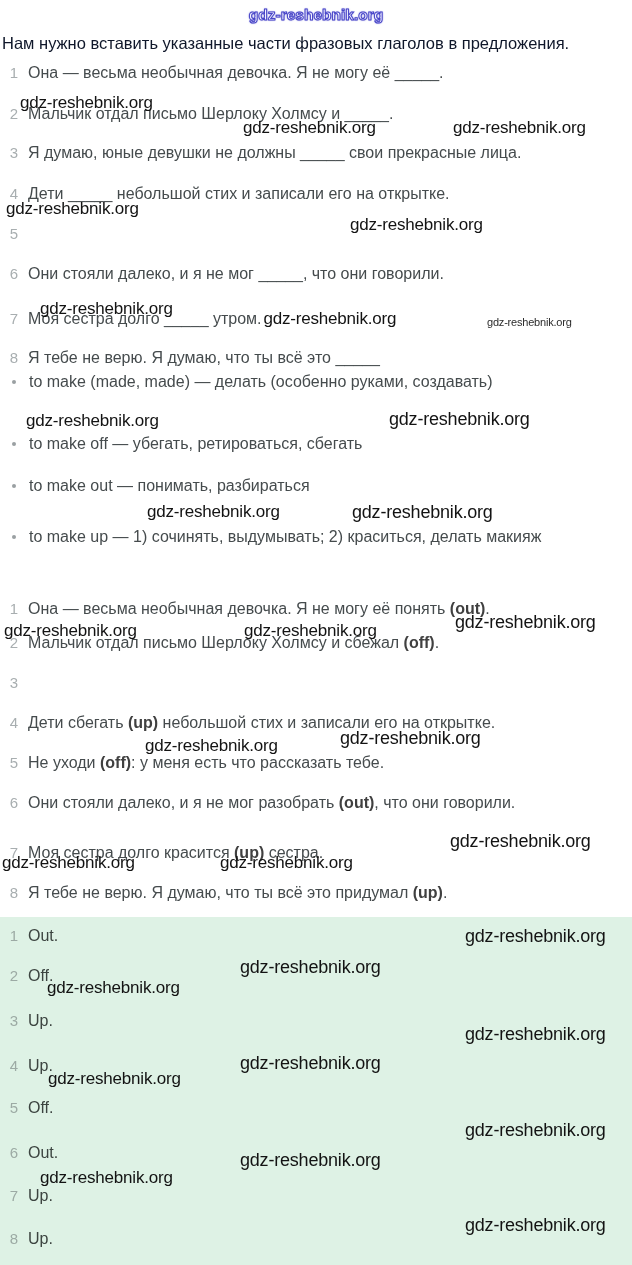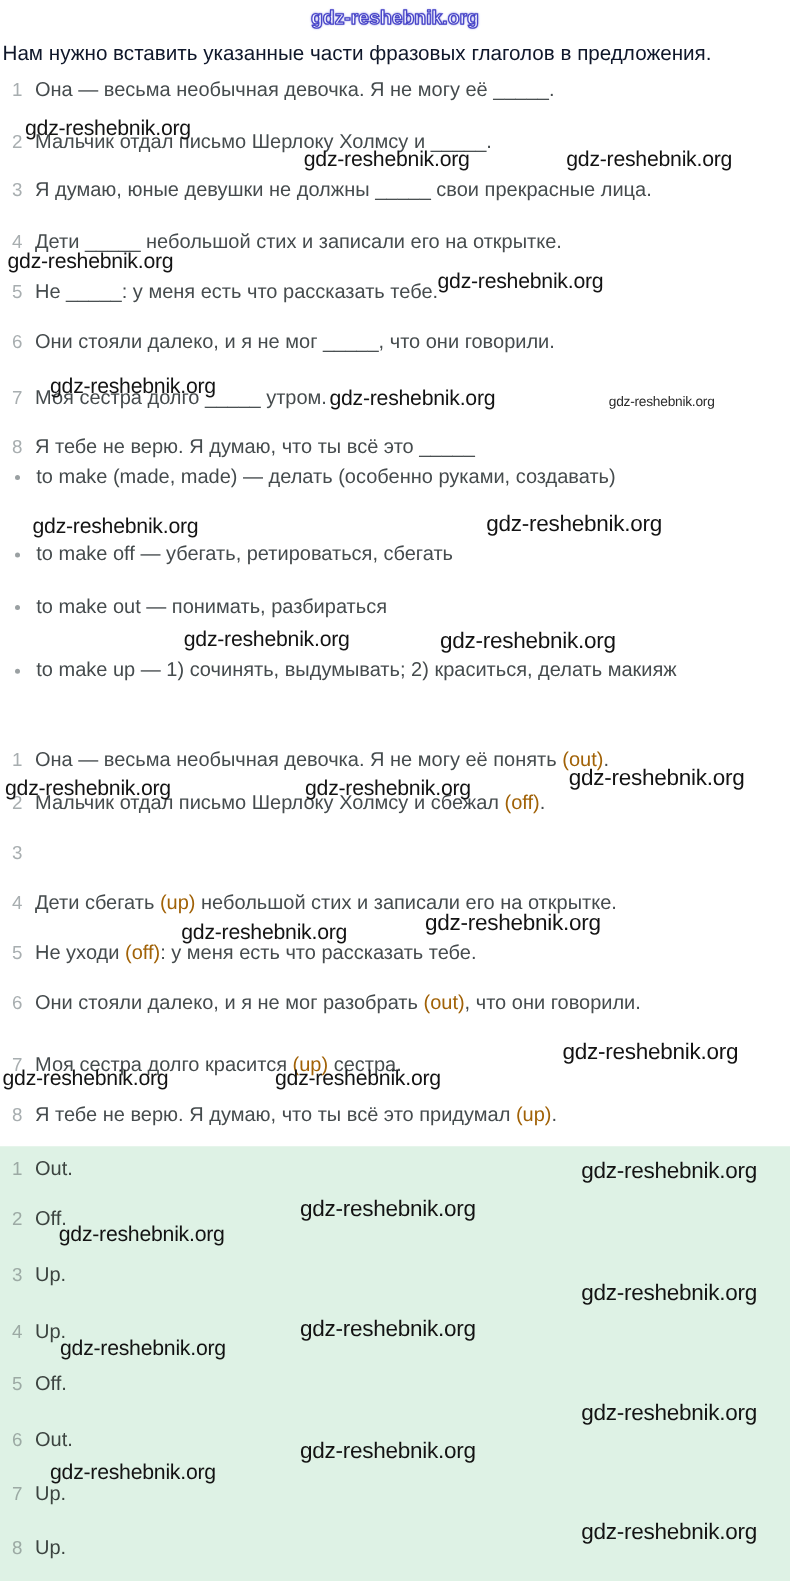--- a/index.html
+++ b/index.html
@@ -3,21 +3,21 @@
 <meta charset="utf-8">
 <style>
   html,body{margin:0;padding:0;}
   body{background:#ffffff;font-family:"Liberation Sans","DejaVu Sans",sans-serif;}
   .page{position:relative;width:632px;height:1265px;background:#ffffff;overflow:hidden;}
 
   
   .row{position:absolute;left:0;right:0;display:flex;align-items:flex-start;line-height:20px;font-size:16px;color:#454b4d;}
   .num{flex:none;width:18px;text-align:right;margin-right:10px;color:#a8aeb0;font-size:15px;}
   .txt{white-space:nowrap;}
-  .txt b{font-weight:400;color:#a16207;}
+  .txt b{font-weight:700;color:#404040;}
 
   .intro{position:absolute;left:2px;top:33px;font-size:16.5px;line-height:21px;color:#0f172a;white-space:nowrap;}
 
   
   .dot{flex:none;width:18px;position:relative;margin-right:11px;}
   .dot::after{content:"";position:absolute;right:2px;top:8px;width:4px;height:4px;border-radius:50%;background:#9aa0a2;}
 
   
   .wm{position:absolute;color:#131313;font-size:17px;line-height:20px;white-space:nowrap;letter-spacing:-0.2px;}
   .wm-lg{font-size:18px;}
@@ -52,21 +52,20 @@
   <div class="row" style="top:143px">
       <span class="num">3</span>
       <span class="txt">Я думаю, юные девушки не должны _____ свои прекрасные лица.</span>
     </div>
   <div class="row" style="top:184px">
       <span class="num">4</span>
       <span class="txt">Дети _____ небольшой стих и записали его на открытке.</span>
     </div>
   <div class="row" style="top:224px">
       <span class="num">5</span>
-      <span class="txt">Не _____: у меня есть что рассказать тебе.</span>
     </div>
   <div class="row" style="top:264px">
       <span class="num">6</span>
       <span class="txt">Они стояли далеко, и я не мог _____, что они говорили.</span>
     </div>
   <div class="row" style="top:309px">
       <span class="num">7</span>
       <span class="txt">Моя сестра долго _____ утром.</span>
       <span class="wm-inline">gdz-reshebnik.org</span>
     </div>

